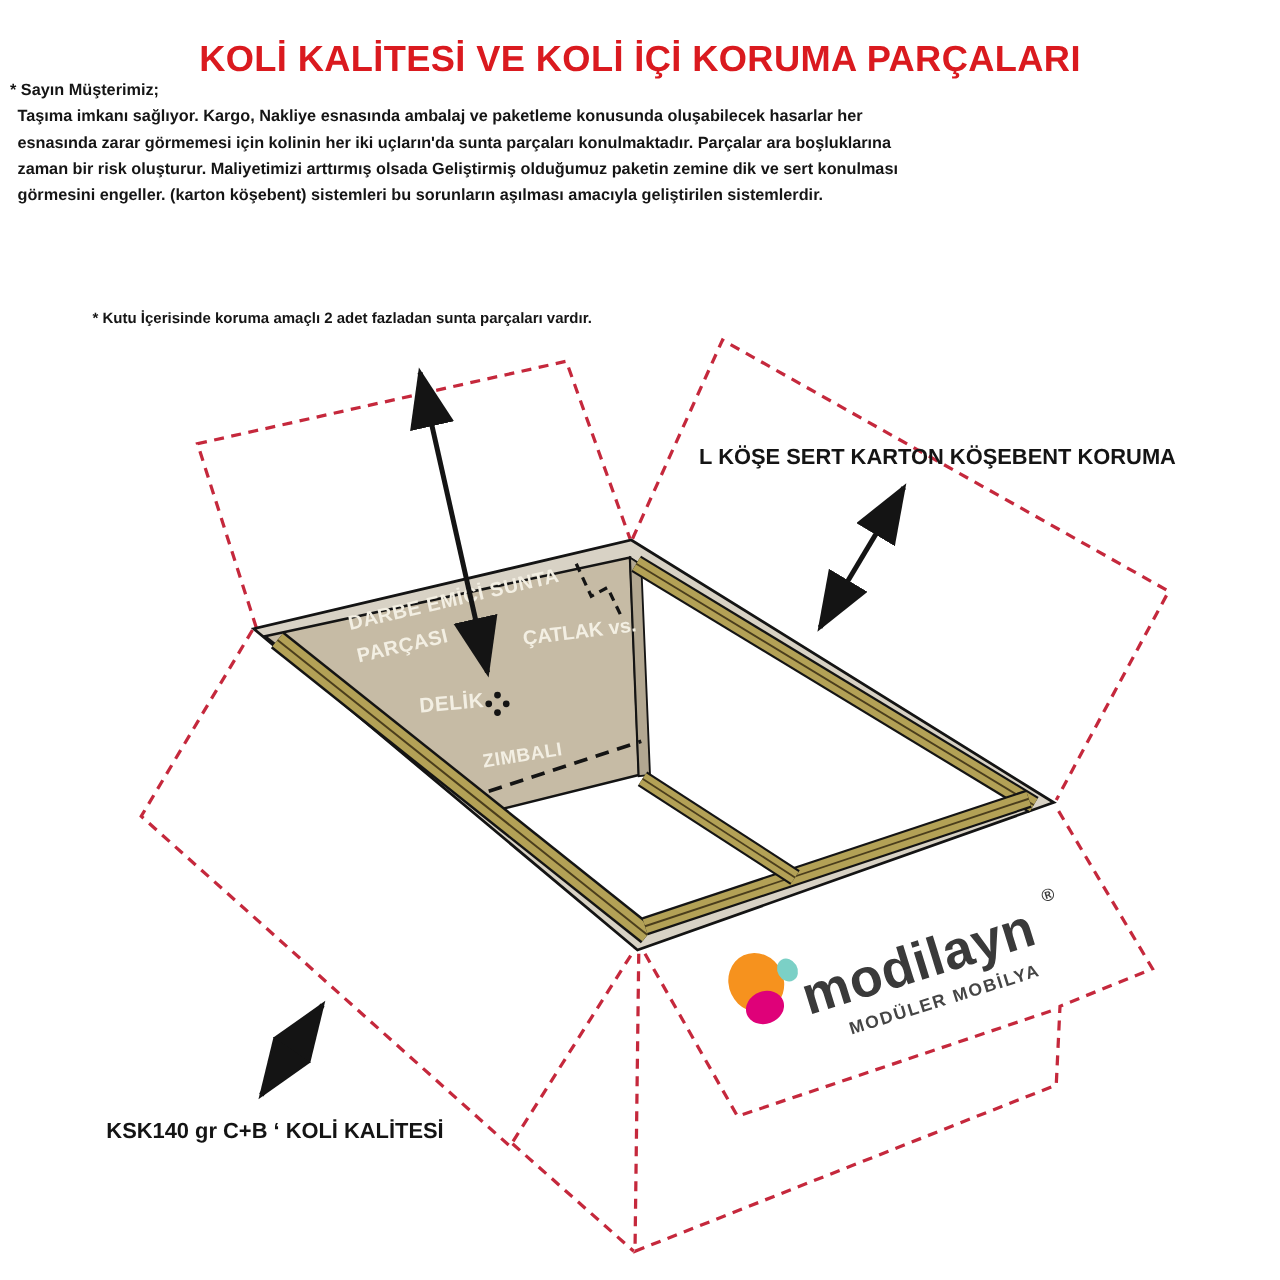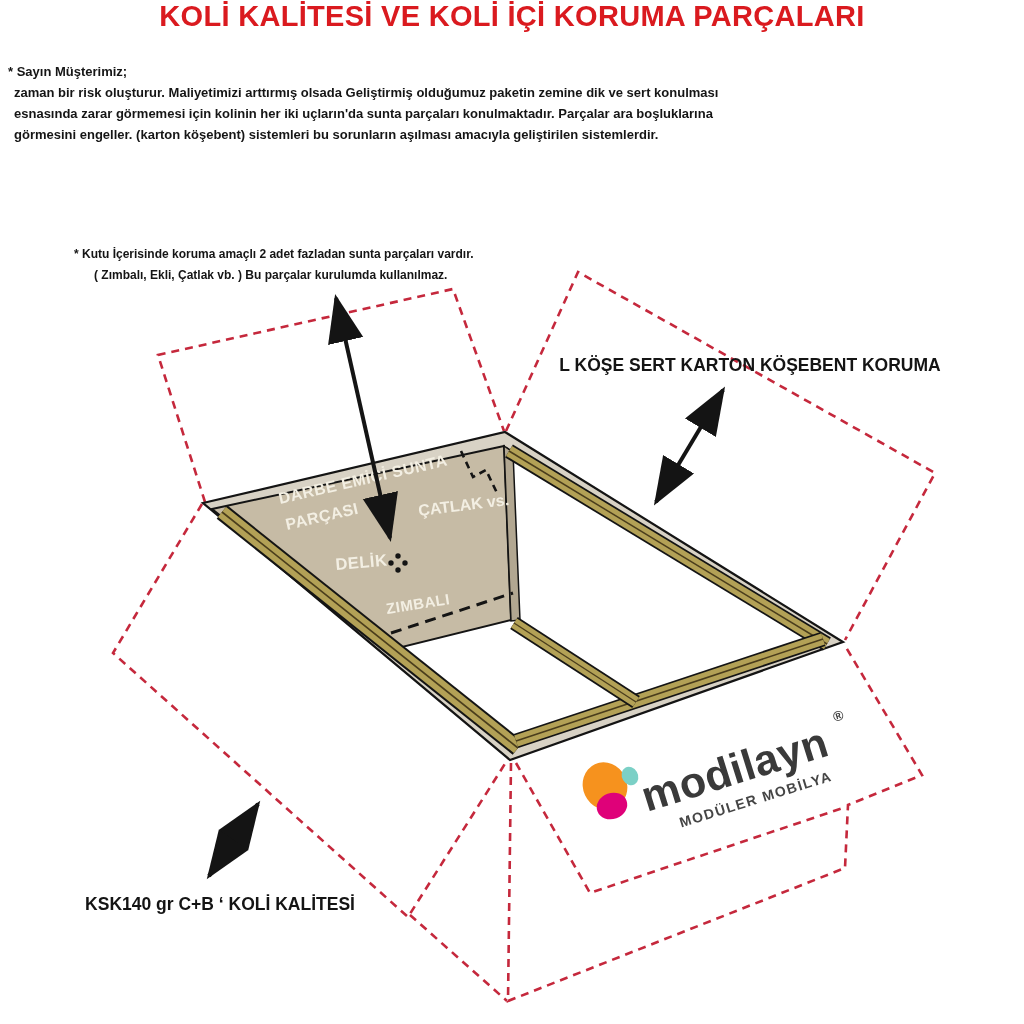--- a/index.html
+++ b/index.html
@@ -1,18 +1,18 @@
 <!DOCTYPE html>
 <html><head>
 <meta charset="utf-8">
 <style>
   html,body{margin:0;padding:0;background:#ffffff;}
   .page{position:relative;width:1024px;height:1024px;background:#ffffff;overflow:hidden;
         font-family:"Liberation Sans",sans-serif;color:#151515;}
-  .title{position:absolute;top:0;left:0;width:100%;text-align:center;
+  .title{position:absolute;top:32px;left:0;width:100%;text-align:center;
          font-size:29px;font-weight:700;letter-spacing:.3px;color:#da1a1f;}
   .intro{position:absolute;left:8px;top:62px;font-size:13px;font-weight:700;
          line-height:20.9px;white-space:nowrap;}
   .intro .ln{padding-left:6px;}
   .intro .ln.first{padding-left:0;}
   .note{position:absolute;left:74px;top:244px;font-size:12px;font-weight:700;
         line-height:21px;white-space:nowrap;}
   .note .ln2{padding-left:20px;}
   svg{position:absolute;left:0;top:0;}
   svg text{font-family:"Liberation Sans",sans-serif;font-weight:700;}
@@ -23,28 +23,28 @@
 </style>
 </head>
 <body>
 
 <div class="page">
 
   <div class="title">KOLİ KALİTESİ VE KOLİ İÇİ KORUMA PARÇALARI</div>
 
   <div class="intro">
     <div class="ln first">* Sayın Müşterimiz;</div>
+    <div class="ln">Taşıma imkanı sağlıyor. Kargo, Nakliye esnasında ambalaj ve paketleme konusunda oluşabilecek hasarlar her</div>
+    <div class="ln">esnasında zarar görmemesi için kolinin her iki uçların'da sunta parçaları konulmaktadır. Parçalar ara boşluklarına</div>
     <div class="ln">zaman bir risk oluşturur. Maliyetimizi arttırmış olsada Geliştirmiş olduğumuz paketin zemine dik ve sert konulması</div>
-    <div class="ln">esnasında zarar görmemesi için kolinin her iki uçların'da sunta parçaları konulmaktadır. Parçalar ara boşluklarına</div>
     <div class="ln">görmesini engeller. (karton köşebent) sistemleri bu sorunların aşılması amacıyla geliştirilen sistemlerdir.</div>
   </div>
 
   <div class="note">
     <div class="ln1">* Kutu İçerisinde koruma amaçlı 2 adet fazladan sunta parçaları vardır.</div>
-    <div class="ln2">( Zımbalı, Ekli, Çatlak vb. ) Bu parçalar kurulumda kullanılmaz.</div>
   </div>
 
   <svg width="1024" height="1024" viewBox="0 0 1024 1024">
     <defs>
       <marker id="ah" markerWidth="13" markerHeight="10" refX="11" refY="4.5" orient="auto-start-reverse">
         <path d="M0,0 L12,4.5 L0,9 Z" fill="#141414"></path>
       </marker>
     </defs>
 
     <g>

